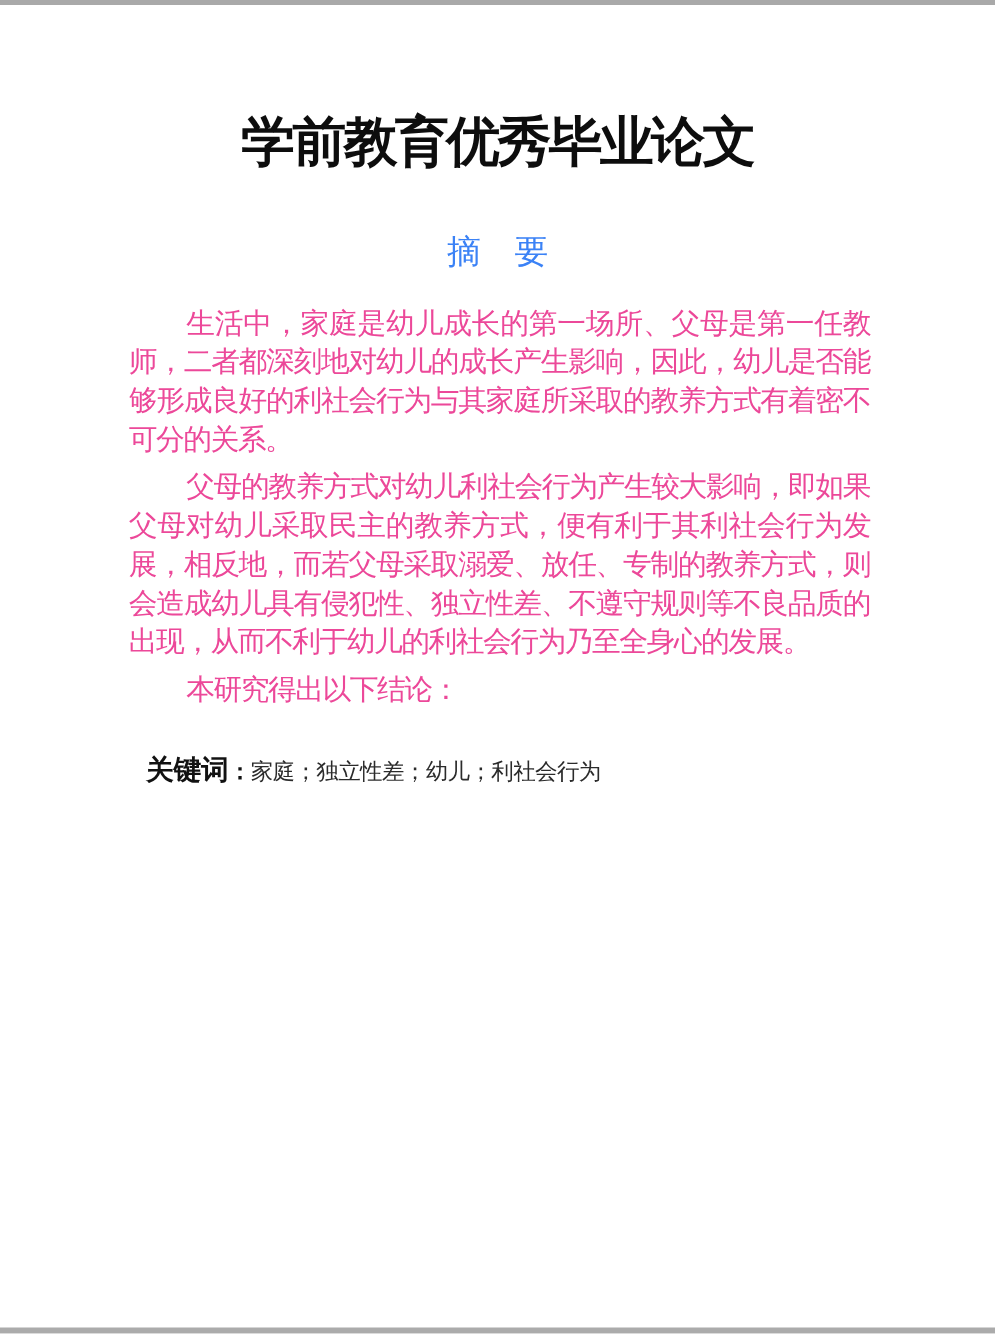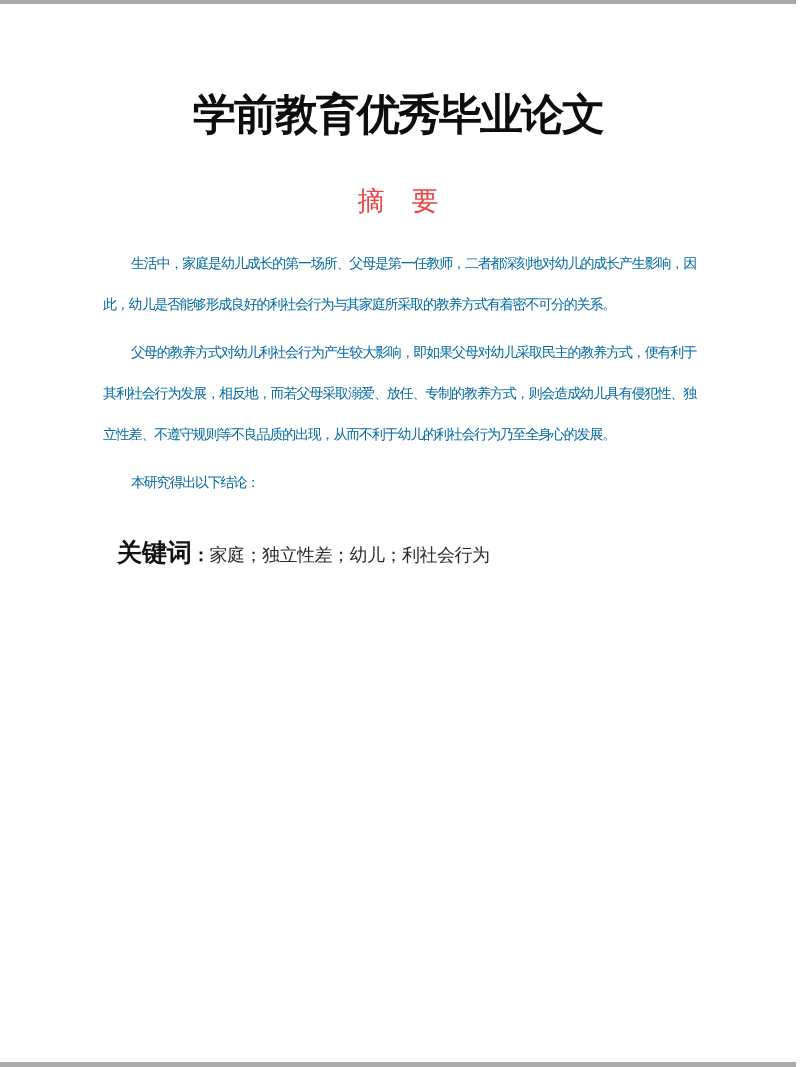--- a/index.html
+++ b/index.html
@@ -48,45 +48,45 @@
     letter-spacing: -1px;
     color: #161616;
   }
   .abstract-heading {
     margin: 46px 0 0 0;
     text-align: center;
     font-family: Liberation Serif, serif;
     font-weight: 500;
     font-size: 27px;
     line-height: 30px;
-    color: #ef4444;
+    color: #3b82f6;
   }
   .abstract-body {
     margin: 27px 100px 0 103px;
   }
   .abstract-body p {
     margin: 0 0 7px 0;
-    font-size: 14px;
-    line-height: 41px;
+    font-size: 23px;
+    line-height: 31px;
     letter-spacing: -1.2px;
     text-align: justify;
     text-indent: 2em;
-    color: #0369a1;
+    color: #ec4899;
   }
   .keywords {
     margin: 36px 100px 0 117px;
     font-size: 18px;
     line-height: 26px;
     letter-spacing: -0.5px;
     color: #2b2b2b;
   }
   .keywords .kw-label {
     font-family: "Liberation Sans", sans-serif;
     font-weight: bold;
-    font-size: 25px;
+    font-size: 22px;
     letter-spacing: 0;
     color: #111111;
   }
   .keywords .kw-sep {
     font-weight: bold;
     color: #111111;
   }
 </style>
 </head>
 <body>

